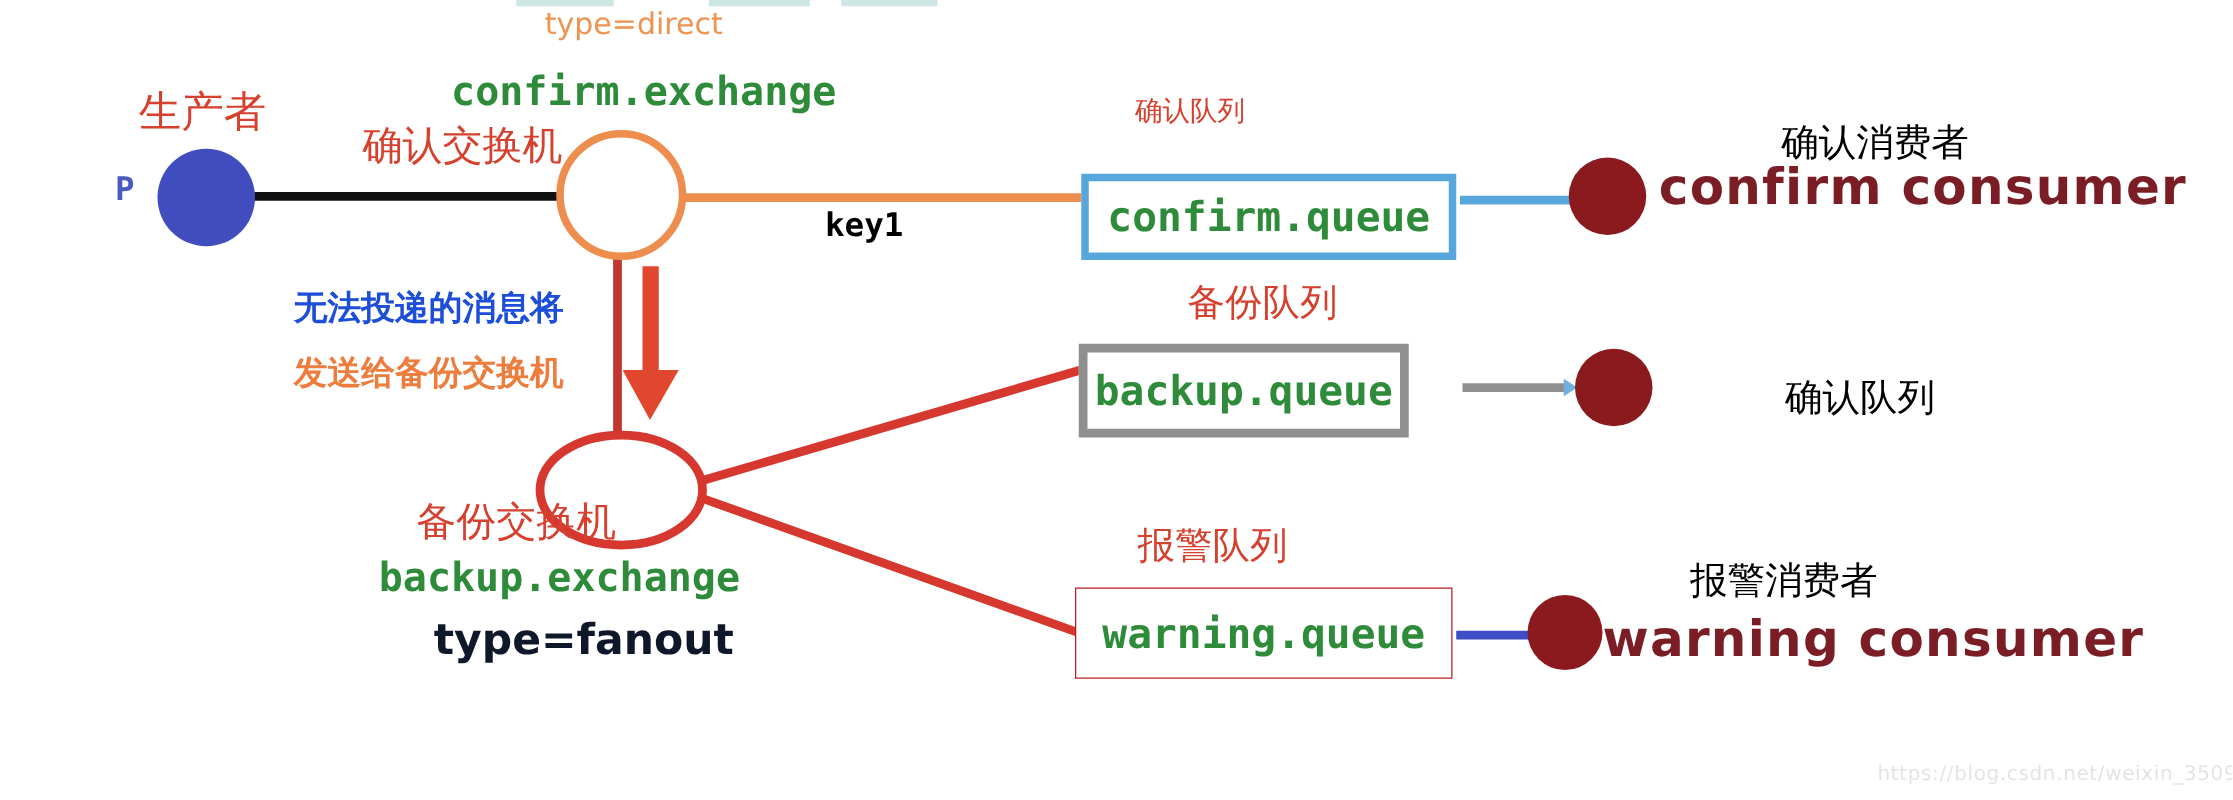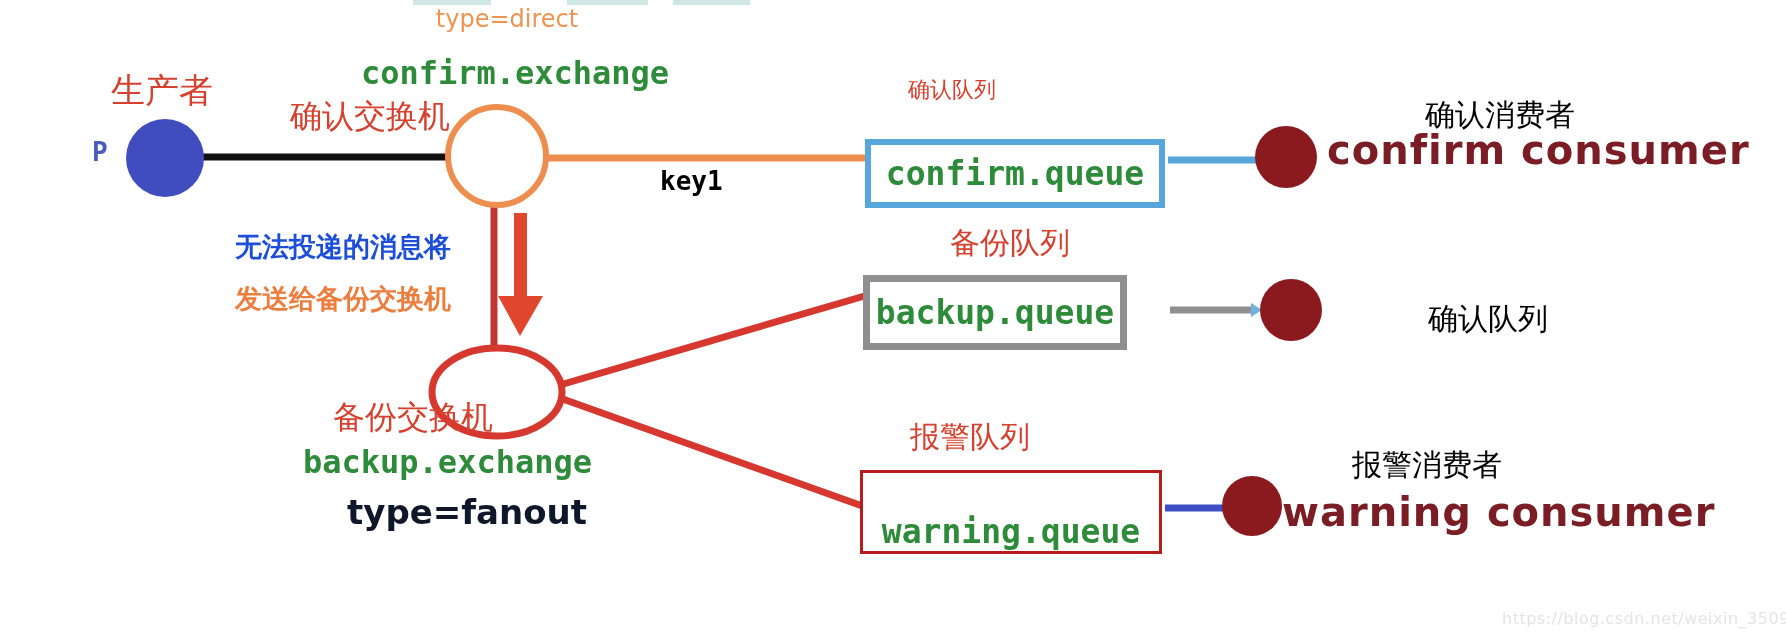--- a/index.html
+++ b/index.html
@@ -23,21 +23,21 @@
   .key1{left:660px;top:167px;font-size:26px;color:#000000;}
   .note1{left:235px;top:232px;font-size:27px;font-weight:bold;color:#1d4ed8;}
   .note2{left:235px;top:284px;font-size:27px;font-weight:bold;color:#ed7d3d;}
   .backup-exchange-label{left:333px;top:400px;font-size:32px;}
   .backup-exchange-name{left:303px;top:445px;font-size:32px;}
   .type-fanout{left:467px;top:494px;font-size:34px;color:#0f172a;font-weight:bold;}
 
   .queue-box{position:absolute;background:#ffffff;display:flex;align-items:center;justify-content:center;box-sizing:border-box;}
   .confirm-queue-box{left:865px;top:123px;width:300px;height:69px;border:6px solid #58a7dc;margin-top:16px;}
   .backup-queue-box{left:863px;top:275px;width:264px;height:75px;border:7px solid #8f8f8f;}
-  .warning-queue-box{left:860px;top:470px;width:302px;height:84px;border:3px solid #b91c1c;align-items:flex-end;}
+  .warning-queue-box{left:860px;top:470px;width:302px;height:73px;border:1px solid #b91c1c;}
   .queue-name{font-family:"DejaVu Sans Mono",monospace;font-weight:bold;font-size:33px;color:#2e8b3a;}
   .confirm-queue-title{left:952px;top:78px;font-size:22px;}
   .backup-queue-title{left:1010px;top:226px;font-size:30px;}
   .warning-queue-title{left:970px;top:420px;font-size:30px;}
 
   .consumer-zh{font-size:30px;color:#000000;}
   .consumer-en{font-size:40px;color:#7b1d25;font-weight:600;letter-spacing:1px;}
   .confirm-consumer-zh{left:1425px;top:98px;}
   .confirm-consumer-en{left:1327px;top:128px;}
   .backup-consumer-zh{left:1428px;top:302px;}

